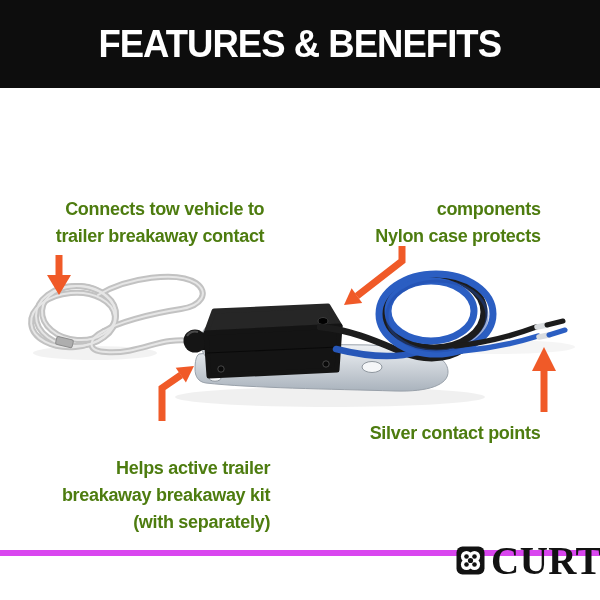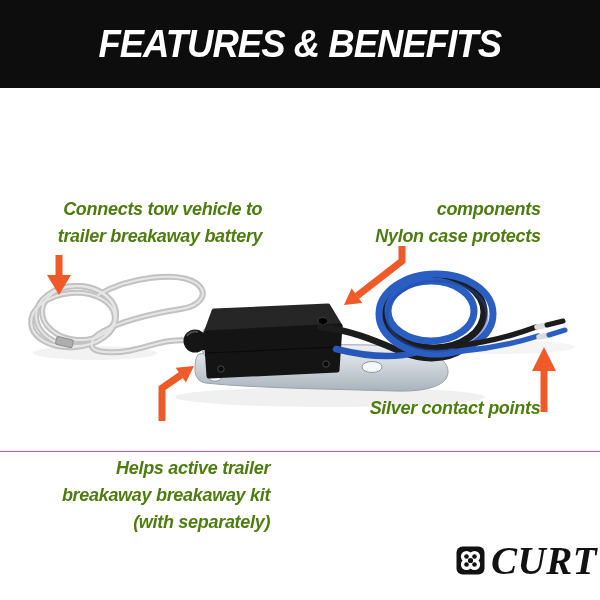--- a/index.html
+++ b/index.html
@@ -1,18 +1,18 @@
 <!DOCTYPE html>
 <html><head>
 <meta charset="utf-8">
 <style>
   html,body{margin:0;padding:0;}
   body{width:600px;height:600px;overflow:hidden;background:#fff;
        font-family:"Liberation Sans","DejaVu Sans",sans-serif;}
-  .stage{position:relative;width:600px;height:452px;background:#ffffff;border-bottom:1px solid #d946ef;box-sizing:border-box;font-style:italic;}
+  .stage{position:relative;width:600px;height:556px;background:#ffffff;border-bottom:6px solid #d946ef;box-sizing:border-box;}
   .header{position:absolute;left:0;top:0;width:600px;height:88px;background:#0d0d0d;
           display:flex;align-items:center;justify-content:center;}
   .header h1{margin:0;color:#ffffff;font-size:38px;font-weight:800;letter-spacing:-1px;
              transform:scaleX(0.96);white-space:nowrap;}
   .art{position:absolute;left:0;top:0;}
   .note{position:absolute;transform:translateX(-50%);text-align:right;
         color:#4d7c0f;font-weight:700;font-size:18px;line-height:27px;letter-spacing:-0.3px;
         white-space:nowrap;}
   .logo{position:absolute;left:456px;top:546px;display:flex;align-items:flex-start;gap:6px;}
   .logo .wordmark{font-family:"Liberation Serif","DejaVu Serif",serif;font-weight:700;
@@ -116,35 +116,35 @@
       </g>
       <g>
         <line x1="544" y1="412" x2="544" y2="369" stroke="#f05a28" stroke-width="7"></line>
         <polygon points="532,371 556,371 544,347"></polygon>
       </g>
     </g>
   </svg>
 
   <div class="note" style="left:160px;top:196px;">
     <div>Connects tow vehicle to</div>
-    <div>trailer breakaway battery</div>
+    <div>trailer breakaway contact</div>
   </div>
 
   <div class="note" style="left:458px;top:196px;">
     <div>components</div>
     <div>Nylon case protects</div>
   </div>
 
   <div class="note" style="left:166px;top:420px;margin-top:35px;">
     <div>Helps active trailer</div>
     <div>breakaway breakaway kit</div>
     <div>(with separately)</div>
   </div>
 
-  <div class="note" style="left:455px;top:395px;">
+  <div class="note" style="left:455px;top:420px;">
     <div>Silver contact points</div>
   </div>
 
   <div class="logo">
     <svg width="29" height="29" viewBox="0 0 29 29">
       <rect x="0.5" y="0.5" width="28" height="28" rx="6" fill="#121212"></rect>
       <g fill="#ffffff">
         <circle cx="10.5" cy="10.5" r="5.6"></circle>
           <circle cx="18.5" cy="10.5" r="5.6"></circle>
         <circle cx="10.5" cy="18.5" r="5.6"></circle>

